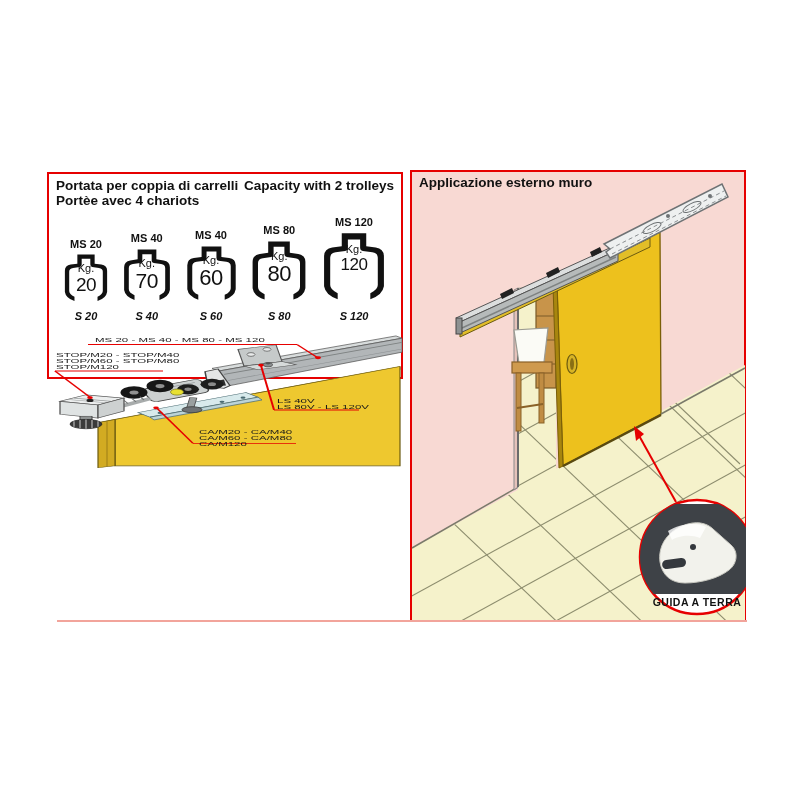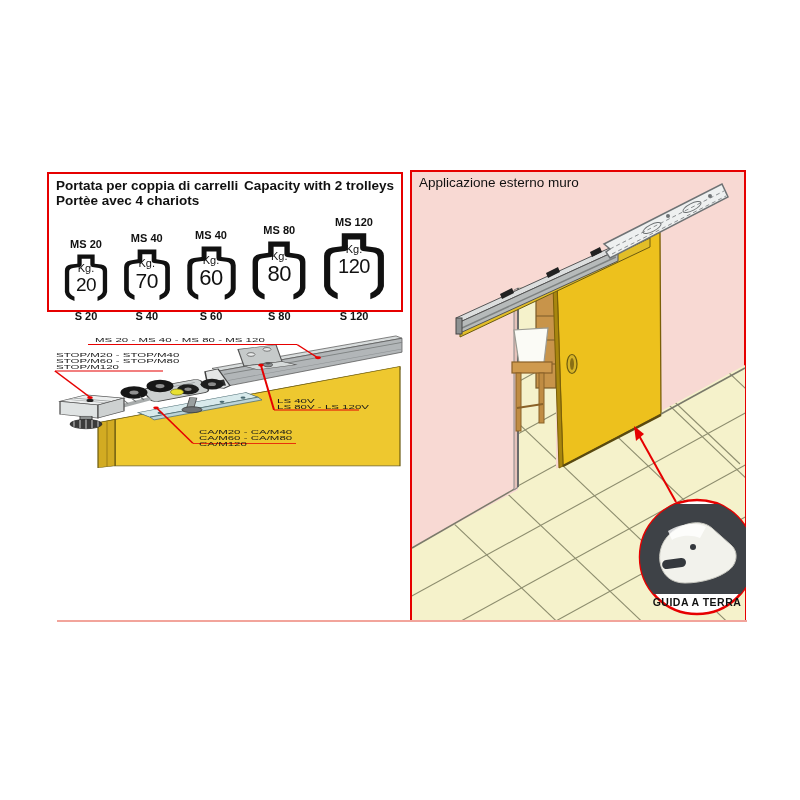--- a/index.html
+++ b/index.html
@@ -2,53 +2,53 @@
 <html><head>
 <meta charset="utf-8">
 <style>
   html,body{margin:0;padding:0;}
   body{
     width:800px;height:800px;position:relative;background:#ffffff;
     font-family:"Liberation Sans", sans-serif;color:#111;overflow:hidden;
   }
   
   .capacity-box{
-    position:absolute;left:47px;top:172px;width:356px;height:140px;
+    position:absolute;left:47px;top:172px;width:356px;height:207px;
     border:2px solid #e60000;background:#fff;box-sizing:border-box;
     padding:4px 7px 0 7px;
   }
   .cap-titles{display:flex;justify-content:space-between;font-weight:bold;font-size:13.5px;line-height:1.12;}
   .cap-title-left div{white-space:nowrap;}
   .cap-title-right{white-space:nowrap;text-align:center;}
   .profiles-row{
     display:flex;justify-content:space-between;align-items:flex-end;
     margin-top:8px;padding:0 6px;
   }
   .profile-item{display:flex;flex-direction:column;align-items:center;}
   .ms-label,.s-label{font-weight:bold;font-size:11px;white-space:nowrap;}
   .ms-label{margin-bottom:1px;}
-  .s-label{margin-top:3px;}
+  .s-label{margin-top:3px;font-style:italic;}
   .profile-shape{position:relative;}
   .profile-shape svg{display:block;}
   .kg-overlay{
     position:absolute;left:0;top:14%;width:100%;text-align:center;line-height:1.0;
   }
   .kg-word{font-size:11px;}
   .kg-num{font-size:19px;letter-spacing:-0.5px;}
   .p2 .kg-num{font-size:21px;} .p3 .kg-num{font-size:22px;}
-  .p4 .kg-num{font-size:22px;text-align:center;} .p5 .kg-num{font-size:20px;}
+  .p4 .kg-num{font-size:22px;text-align:center;} .p5 .kg-num{font-size:17px;}
   
   .assembly-svg{position:absolute;left:40px;top:335px;}
   .diagram-label{font-size:11.5px;fill:#1a1a1a;}
   
   .app-panel{
     position:absolute;left:410px;top:170px;width:336px;height:450px;
     border:2px solid #e60000;background:#f8d9d3;box-sizing:border-box;
   }
-  .app-titles{position:absolute;left:7px;top:3px;font-weight:normal;font-size:13.5px;line-height:1.14;}
+  .app-titles{position:absolute;left:7px;top:3px;font-weight:bold;font-size:13.5px;line-height:1.14;}
   .app-svg{position:absolute;left:-2px;top:-2px;}
   .inset-caption{font-size:10.5px;font-weight:bold;fill:#111;letter-spacing:0.5px;}
   
   .bottom-rule{position:absolute;left:57px;top:620px;width:690px;height:2px;background:#f2a49b;}
 </style>
 </head>
 <body>
 
 <div class="capacity-box">
   <div class="cap-titles">

